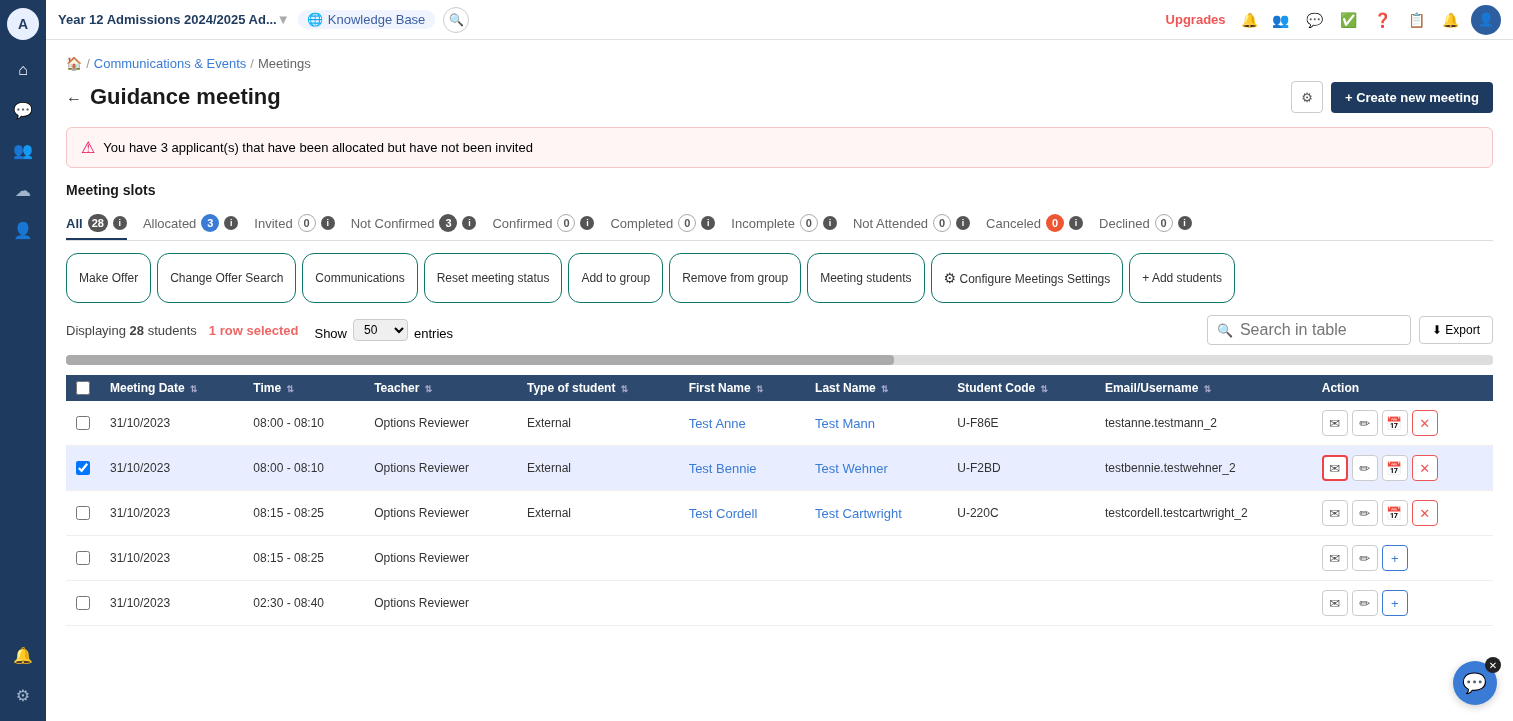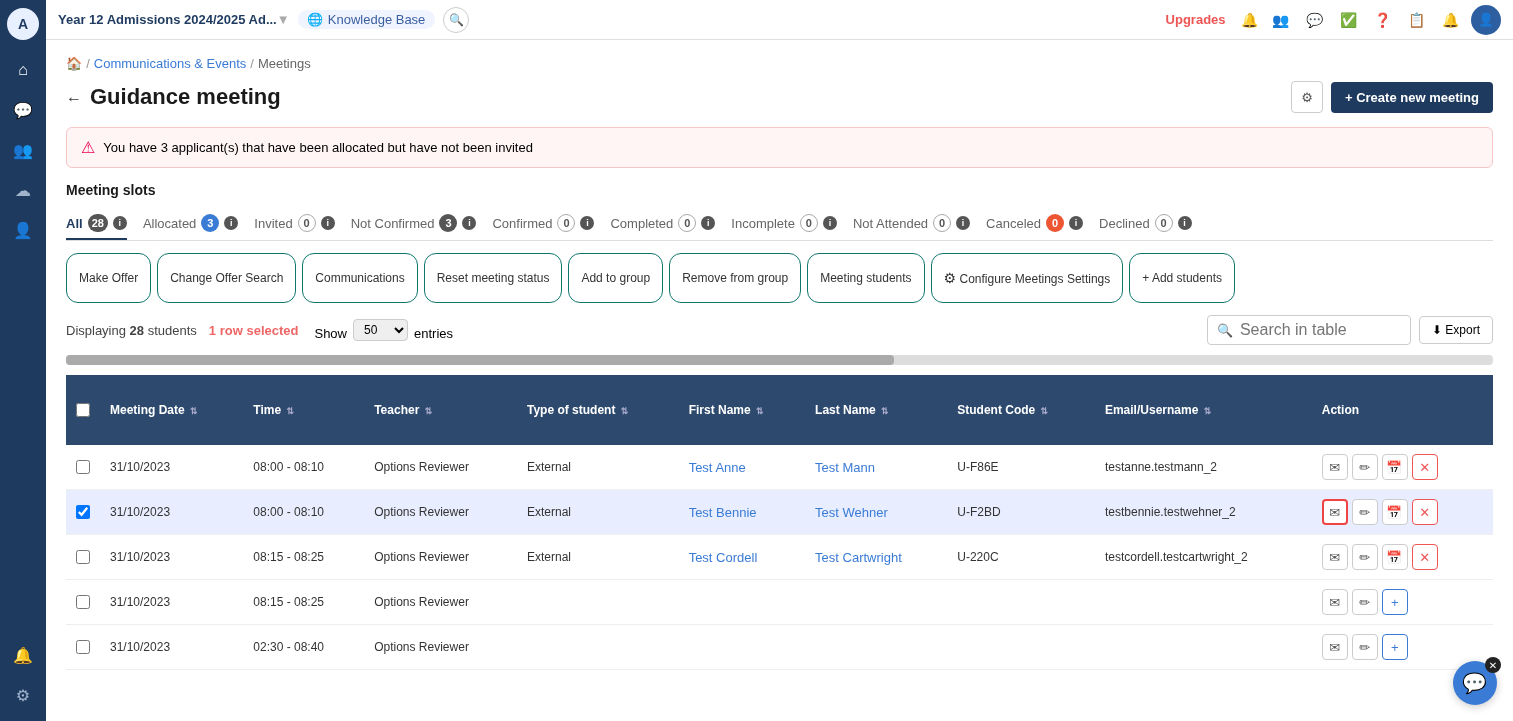--- a/index.html
+++ b/index.html
@@ -214,21 +214,21 @@
 
     
     .table-wrapper { overflow-x: auto; position: relative; }
 
     table {
       width: 100%; border-collapse: collapse;
       min-width: 900px;
     }
     thead tr { background: #2d4a6e; color: #fff; }
     thead th {
-      padding: 28px 10px; text-align: left; font-size: 12px; font-weight: 600;
+      padding: 6px 10px; text-align: left; font-size: 12px; font-weight: 600;
       white-space: nowrap; user-select: none;
     }
     thead th .sort-icon { font-size: 9px; color: #aac; margin-left: 2px; }
     thead th.checkbox-col { width: 32px; }
 
     tbody tr { border-bottom: 1px solid #eee; }
     tbody tr.selected-row { background: #e8eeff; }
 
     tbody td {
       padding: 9px 10px; font-size: 12px; color: #333;

